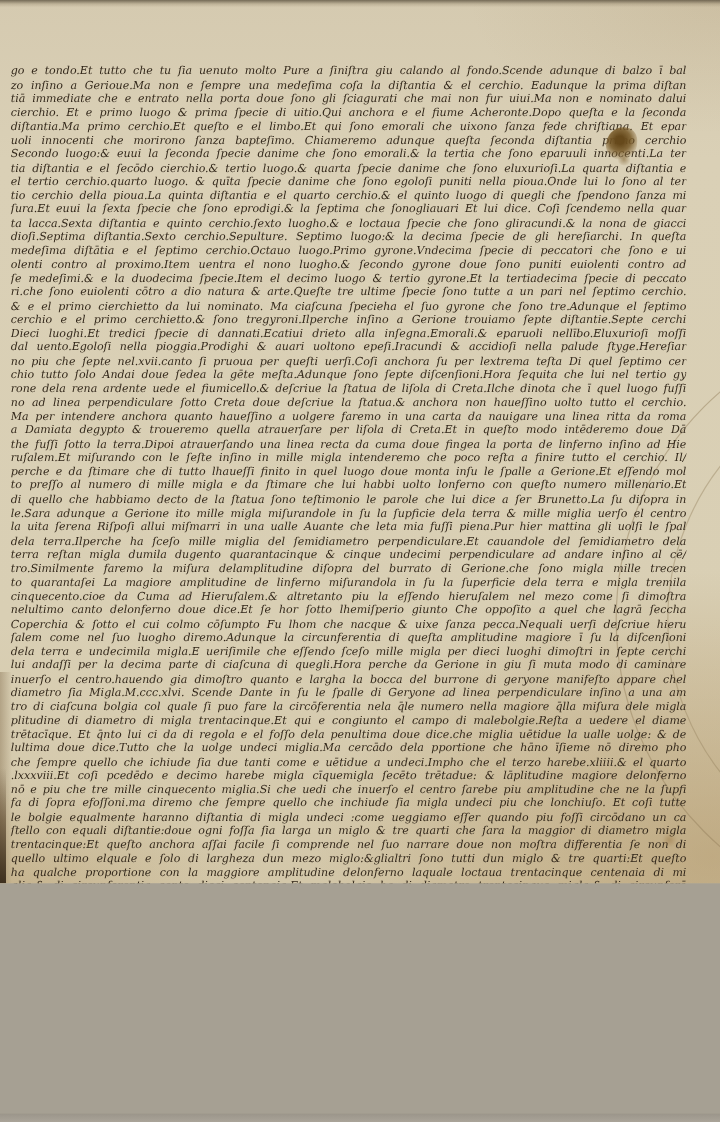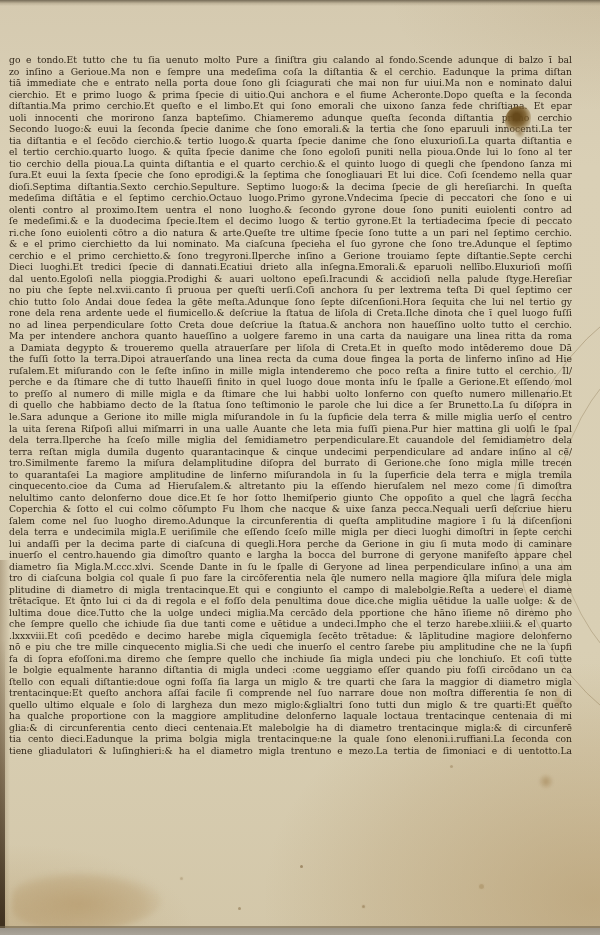--- a/index.html
+++ b/index.html
@@ -2,26 +2,27 @@
 <html><head>
 <meta charset="utf-8">
 <style>
   html,body{margin:0;padding:0;}
   body{
     width:600px;height:935px;overflow:hidden;position:relative;
     background:#a6a093;
     font-family:"DejaVu Serif","Liberation Serif",serif;
   }
   .page{
-    position:absolute;left:0;top:0;width:600px;height:928px;overflow:hidden;
+    position:absolute;left:0;top:0;width:600px;height:736px;overflow:hidden;
     background:
       radial-gradient(ellipse 460px 330px at 99% 97%, rgba(163,129,76,0.42), rgba(163,129,76,0.16) 48%, rgba(163,129,76,0) 72%),
       radial-gradient(ellipse 260px 120px at 2% 100%, rgba(168,136,84,0.30), rgba(168,136,84,0) 70%),
       radial-gradient(ellipse 300px 160px at 100% 0%, rgba(150,124,80,0.14), rgba(150,124,80,0) 70%),
       linear-gradient(to bottom, #d5cab0 0%, #dad0b6 18%, #d9cfb4 70%, #d3c7a9 100%);
+    font-style: italic;
   }
   .top-edge{
     position:absolute;left:0;top:0;width:600px;height:6px;
     background:linear-gradient(to bottom, rgba(84,74,56,0.75), rgba(120,106,80,0.25) 55%, rgba(120,106,80,0));
   }
   .left-gutter{
     position:absolute;left:0;top:560px;bottom:0;width:10px;
     background:linear-gradient(to right, rgba(110,86,54,0.35), rgba(110,86,54,0) 100%);
   }
   .left-gutter-dark{
@@ -114,20 +115,21 @@
       <div class="line">zo inſino a Gerioue.Ma non e ſempre una medeſima coſa la diſtantia &amp; el cerchio. Eadunque la prima diſtan</div>
       <div class="line">tiā immediate che e entrato nella porta doue ſono gli ſciagurati che mai non fur uiui.Ma non e nominato dalui</div>
       <div class="line">cierchio. Et e primo luogo &amp; prima ſpecie di uitio.Qui anchora e el fiume Acheronte.Dopo queſta e la ſeconda</div>
       <div class="line">diſtantia.Ma primo cerchio.Et queſto e el limbo.Et qui ſono emorali che uixono ſanza fede chriſtiana. Et epar</div>
       <div class="line">uoli innocenti che morirono ſanza bapteſimo. Chiameremo adunque queſta ſeconda diſtantia primo cerchio</div>
       <div class="line">Secondo luogo:&amp; euui la ſeconda ſpecie danime che ſono emorali.&amp; la tertia che ſono eparuuli innocenti.La ter</div>
       <div class="line">tia diſtantia e el ſecōdo cierchio.&amp; tertio luogo.&amp; quarta ſpecie danime che ſono eluxurioſi.La quarta diſtantia e</div>
       <div class="line">el tertio cerchio.quarto luogo. &amp; quīta ſpecie danime che ſono egoloſi puniti nella pioua.Onde lui lo ſono al ter</div>
       <div class="line">tio cerchio della pioua.La quinta diſtantia e el quarto cerchio.&amp; el quinto luogo di quegli che ſpendono ſanza mi</div>
       <div class="line">ſura.Et euui la ſexta ſpecie che ſono eprodigi.&amp; la ſeptima che ſonogliauari Et lui dice. Coſi ſcendemo nella quar</div>
+      <div class="line">ta lacca.Sexta diſtantia e quinto cerchio.ſexto luogho.&amp; e loctaua ſpecie che ſono gliracundi.&amp; la nona de giacci</div>
       <div class="line">dioſi.Septima diſtantia.Sexto cerchio.Sepulture. Septimo luogo:&amp; la decima ſpecie de gli hereſiarchi. In queſta</div>
       <div class="line">medeſima diſtātia e el ſeptimo cerchio.Octauo luogo.Primo gyrone.Vndecima ſpecie di peccatori che ſono e ui</div>
       <div class="line">olenti contro al proximo.Item uentra el nono luogho.&amp; ſecondo gyrone doue ſono puniti euiolenti contro ad</div>
       <div class="line">ſe medeſimi.&amp; e la duodecima ſpecie.Item el decimo luogo &amp; tertio gyrone.Et la tertiadecima ſpecie di peccato</div>
       <div class="line">ri.che ſono euiolenti cōtro a dio natura &amp; arte.Queſte tre ultime ſpecie ſono tutte a un pari nel ſeptimo cerchio.</div>
       <div class="line">&amp; e el primo cierchietto da lui nominato.  Ma ciaſcuna ſpecieha el ſuo gyrone che ſono tre.Adunque el ſeptimo</div>
       <div class="line">cerchio e el primo cerchietto.&amp; ſono tregyroni.Ilperche inſino a Gerione trouiamo ſepte diſtantie.Septe cerchi</div>
       <div class="line">Dieci luoghi.Et tredici ſpecie di dannati.Ecatiui drieto alla inſegna.Emorali.&amp; eparuoli nellībo.Eluxurioſi moſſi</div>
       <div class="line">dal uento.Egoloſi nella pioggia.Prodighi &amp; auari uoltono epeſi.Iracundi &amp; accidioſi nella palude ſtyge.Hereſiar</div>
       <div class="line">no piu che ſepte nel.xvii.canto ſi pruoua per queſti uerſi.Coſi anchora ſu per lextrema teſta Di quel ſeptimo cer</div>

